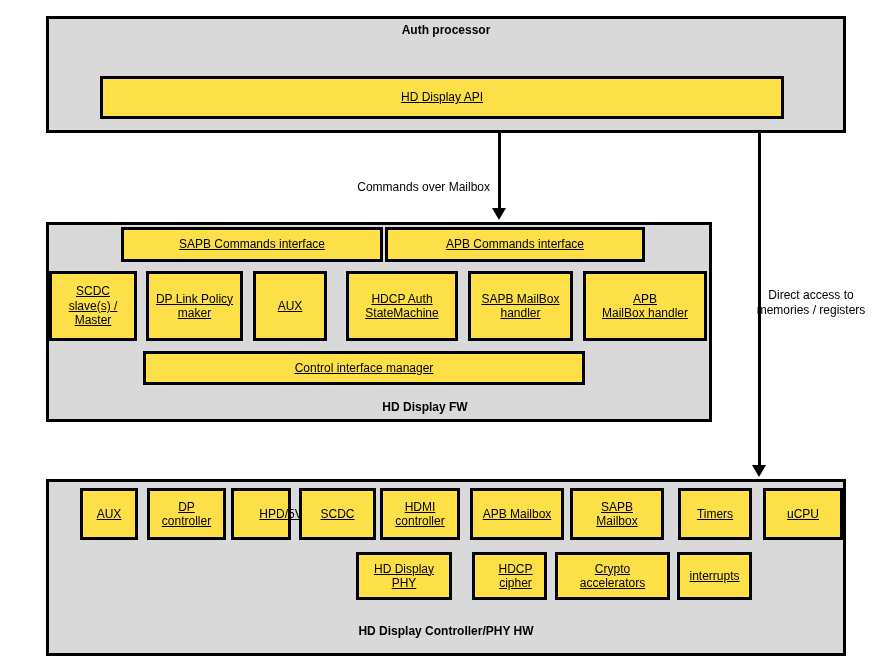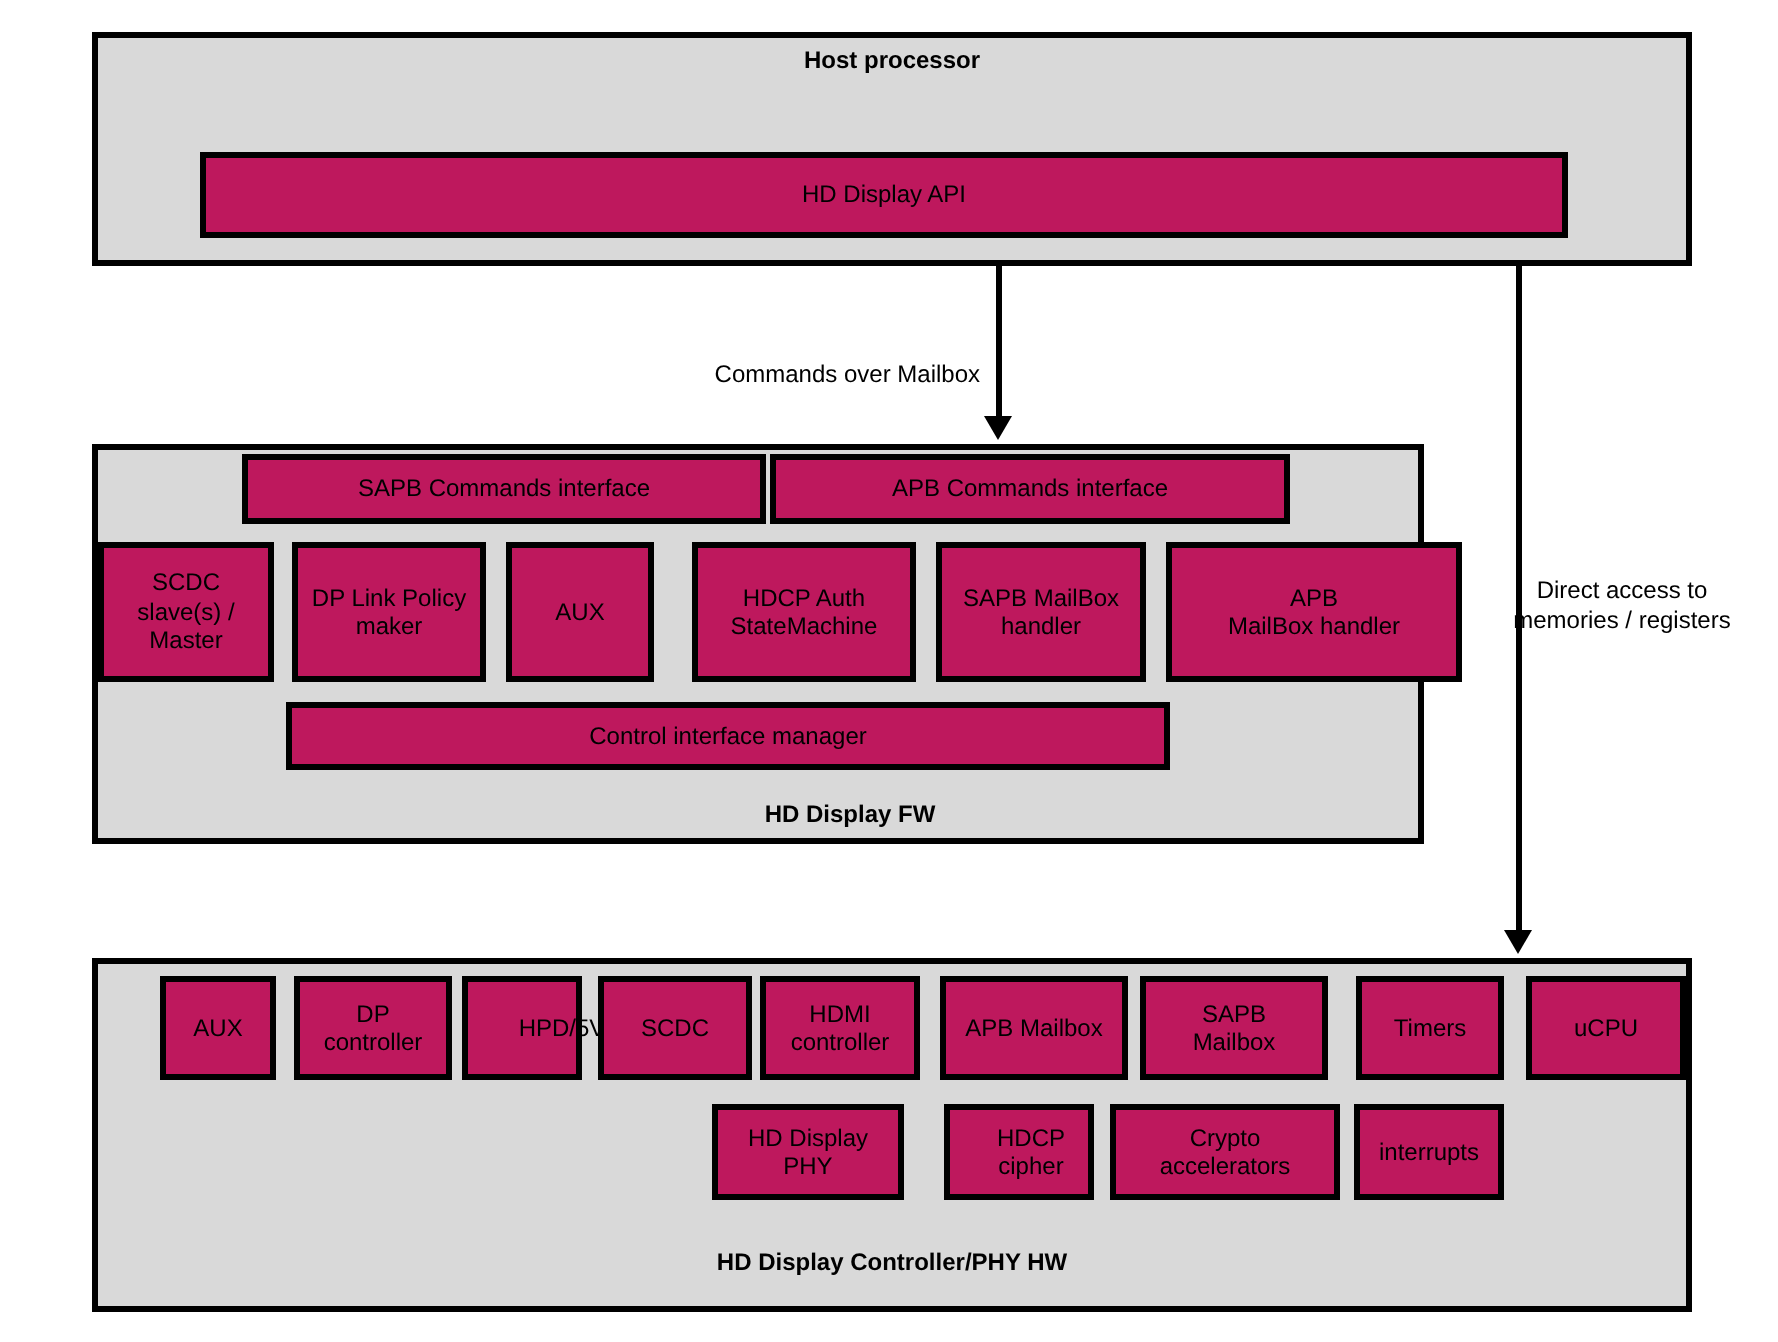--- a/index.html
+++ b/index.html
@@ -9,39 +9,39 @@
     overflow:hidden;
   }
   .panel{
     position:absolute;background:#d9d9d9;border:3px solid #000;
     box-sizing:border-box;
   }
   .panel-title{
     position:absolute;font-weight:bold;font-size:12px;text-align:center;
   }
   .wbox{
-    position:absolute;background:#be185d;border:3px solid #000;
+    position:absolute;background:#fde047;border:3px solid #000;
     box-sizing:border-box;display:flex;align-items:center;justify-content:center;
-    text-align:center;font-size:12px;line-height:1.2;white-space:pre-line;
+    text-align:center;font-size:12px;line-height:1.2;white-space:pre-line;text-decoration:underline;
   }
   .arrow-line{position:absolute;width:3px;background:#000;}
   .arrow-head{
     position:absolute;width:0;height:0;
     border-left:7px solid transparent;border-right:7px solid transparent;
     border-top:12px solid #000;
   }
   .flow-label{position:absolute;font-size:12px;line-height:1.25;white-space:pre-line;}
 </style>
 </head>
 <body>
 
 <div id="canvas">
 
   <div class="panel" style="left:46px;top:16px;width:800px;height:117px;"></div>
-  <div class="panel-title" style="left:46px;top:23px;width:800px;">Host processor</div>
+  <div class="panel-title" style="left:46px;top:23px;width:800px;">Auth processor</div>
   <div class="wbox" style="left:100px;top:76px;width:684px;height:43px;">HD Display API</div>
 
   <div class="arrow-line" style="left:498px;top:133px;height:76px;"></div>
   <div class="arrow-head" style="left:492px;top:208px;"></div>
   <div class="flow-label" style="left:332px;top:180px;width:158px;text-align:right;">Commands over Mailbox</div>
 
   <div class="arrow-line" style="left:758px;top:133px;height:333px;"></div>
   <div class="arrow-head" style="left:752px;top:465px;"></div>
   <div class="flow-label" style="left:736px;top:288px;width:150px;text-align:center;">Direct access to
 memories / registers</div>
@@ -53,21 +53,21 @@
   <div class="wbox" style="left:49px;top:271px;width:88px;height:70px;">SCDC
 slave(s) /
 Master</div>
   <div class="wbox" style="left:146px;top:271px;width:97px;height:70px;">DP Link Policy
 maker</div>
   <div class="wbox" style="left:253px;top:271px;width:74px;height:70px;">AUX</div>
   <div class="wbox" style="left:346px;top:271px;width:112px;height:70px;">HDCP Auth
 StateMachine</div>
   <div class="wbox" style="left:468px;top:271px;width:105px;height:70px;">SAPB MailBox
 handler</div>
-  <div class="wbox" style="left:583px;top:271px;width:148px;height:70px;">APB
+  <div class="wbox" style="left:583px;top:271px;width:124px;height:70px;">APB
 MailBox handler</div>
 
   <div class="wbox" style="left:143px;top:351px;width:442px;height:34px;">Control interface manager</div>
   <div class="panel-title" style="left:44px;top:400px;width:666px;padding-left:48px;">HD Display FW</div>
 
   <div class="panel" style="left:46px;top:479px;width:800px;height:177px;"></div>
 
   <div class="wbox" style="left:80px;top:488px;width:58px;height:52px;">AUX</div>
   <div class="wbox" style="left:147px;top:488px;width:79px;height:52px;">DP
 controller</div>

